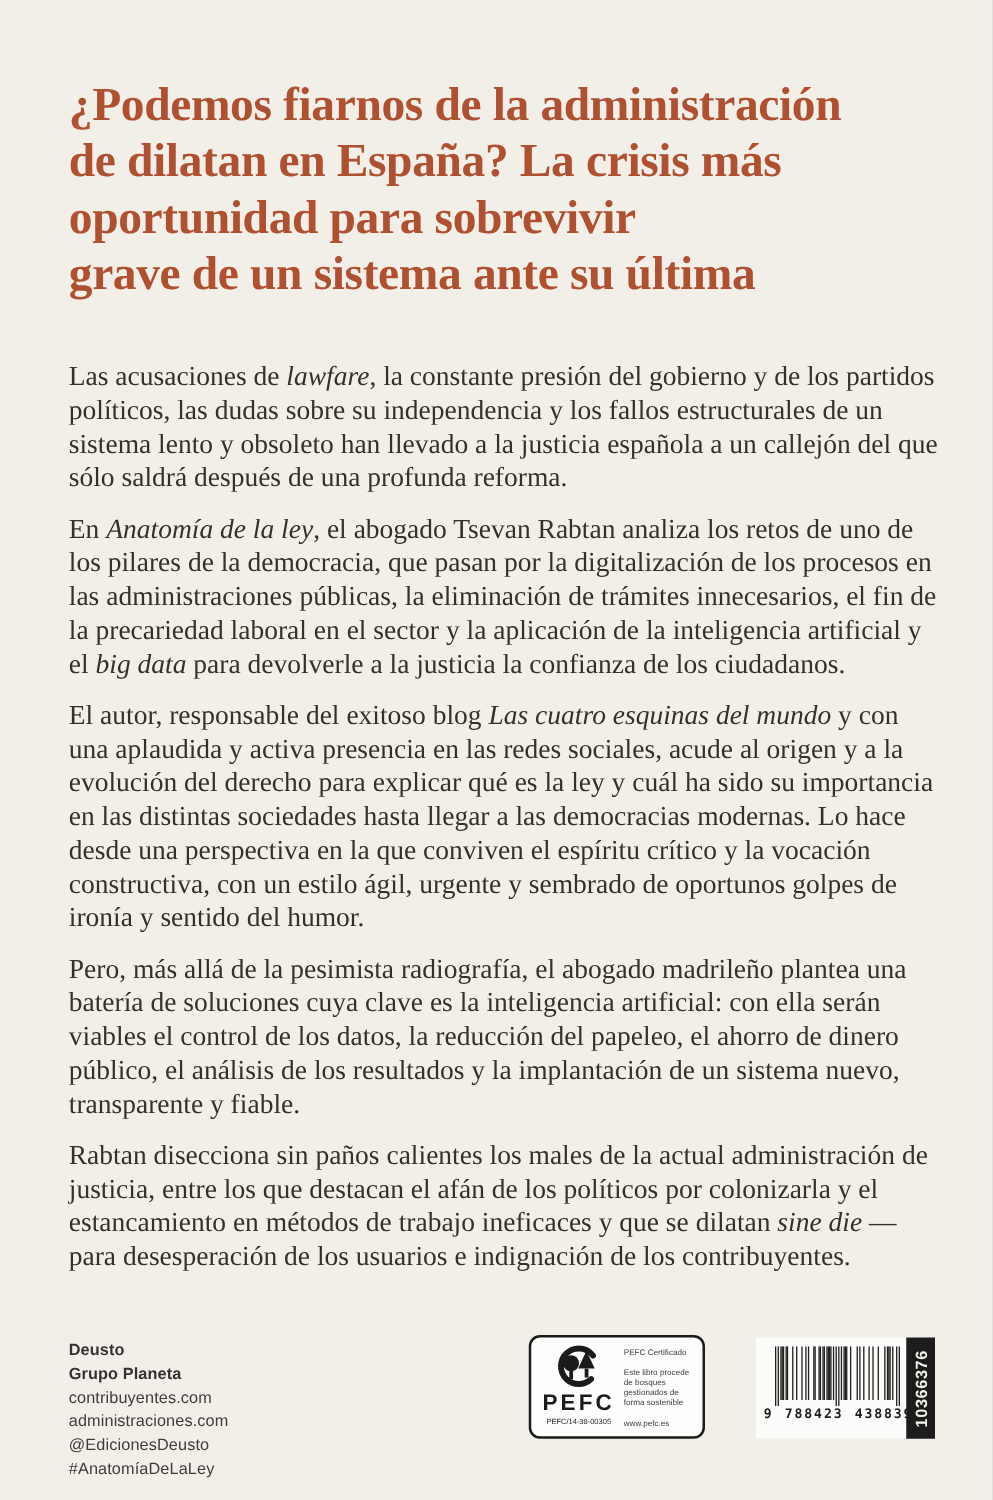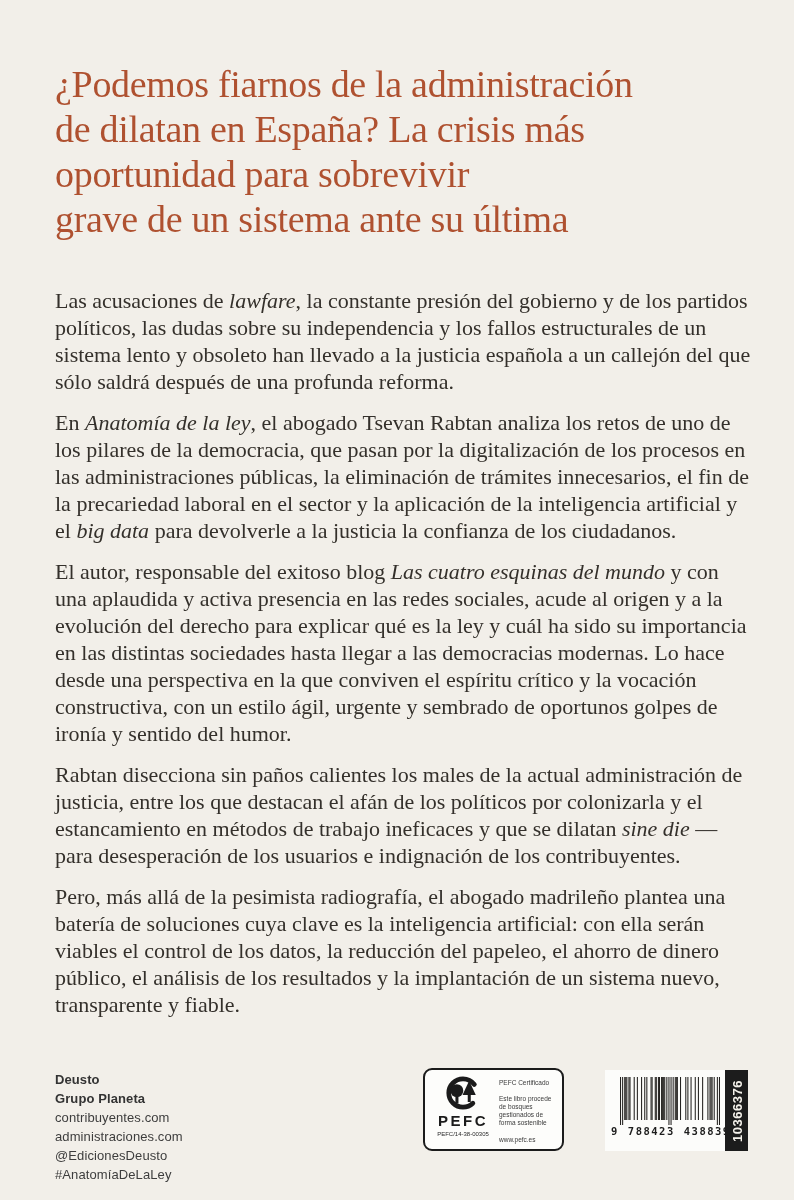--- a/index.html
+++ b/index.html
@@ -10,21 +10,21 @@
     margin:0 auto;
     background:#f2efe9;
     font-family:"Liberation Serif", serif;
     overflow:hidden;
   }
   
   .headline {
     position:absolute; left:55px; top:62px; width:700px;
     color:#af5130;
     font-size:38px; line-height:45px;
-    font-weight:400;
+    font-weight:700;
     letter-spacing:-0.3px;
   }
   .headline .hl-line { white-space:nowrap; }
   
   .body-text {
     position:absolute; left:55px; top:287px; width:697px;
     color:#34302b;
     font-size:22px; line-height:27px;
   }
   .body-text p { margin:0 0 14px 0; }
@@ -47,21 +47,21 @@
     border-radius:9px;
     display:flex;
     padding:5px 5px 4px 7px;
   }
   .pefc-left {
     width:76px; display:flex; flex-direction:column; align-items:center;
   }
   .pefc-left svg { display:block; width:58px; height:36px; }
   .pefc-word {
     font-family:"Liberation Sans", sans-serif;
-    font-weight:700; font-size:15px; letter-spacing:2.5px;
+    font-weight:700; font-size:18px; letter-spacing:2.5px;
     color:#1b1b1b; margin-top:1px;
   }
   .pefc-code {
     font-family:"Liberation Sans", sans-serif;
     font-size:6px; color:#2a2a2a; margin-top:2px; white-space:nowrap;
   }
   .pefc-right {
     flex:1; padding:4px 0 0 5px;
     font-family:"Liberation Sans", sans-serif;
     font-size:6.5px; line-height:8px; color:#3a3a3a;
@@ -103,22 +103,22 @@
     <div class="hl-line">¿Podemos fiarnos de la administración</div>
     <div class="hl-line">de dilatan en España? La crisis más</div>
     <div class="hl-line">oportunidad para sobrevivir</div>
     <div class="hl-line">grave de un sistema ante su última</div>
   </div>
 
   <div class="body-text">
       <p><span>Las acusaciones de </span><em>lawfare</em><span>, la constante presión del gobierno y de los partidos políticos, las dudas sobre su independencia y los fallos estructurales de un sistema lento y obsoleto han llevado a la justicia española a un callejón del que sólo saldrá después de una profunda reforma.</span></p>
       <p><span>En </span><em>Anatomía de la ley</em><span>, el abogado Tsevan Rabtan analiza los retos de uno de los pilares de la democracia, que pasan por la digitalización de los procesos en las administraciones públicas, la eliminación de trámites innecesarios, el fin de la precariedad laboral en el sector y la aplicación de la inteligencia artificial y el </span><em>big data</em><span> para devolverle a la justicia la confianza de los ciudadanos.</span></p>
       <p><span>El autor, responsable del exitoso blog </span><em>Las cuatro esquinas del mundo</em><span> y con una aplaudida y activa presencia en las redes sociales, acude al origen y a la evolución del derecho para explicar qué es la ley y cuál ha sido su importancia en las distintas sociedades hasta llegar a las democracias modernas. Lo hace desde una perspectiva en la que conviven el espíritu crítico y la vocación constructiva, con un estilo ágil, urgente y sembrado de oportunos golpes de ironía y sentido del humor.</span></p>
+      <p><span>Pero, más allá de la pesimista radiografía, el abogado madrileño plantea una batería de soluciones cuya clave es la inteligencia artificial: con ella serán viables el control de los datos, la reducción del papeleo, el ahorro de dinero público, el análisis de los resultados y la implantación de un sistema nuevo, transparente y fiable.</span></p>
       <p><span>Rabtan disecciona sin paños calientes los males de la actual administración de justicia, entre los que destacan el afán de los políticos por colonizarla y el estancamiento en métodos de trabajo ineficaces y que se dilatan </span><em>sine die</em><span> —para desesperación de los usuarios e indignación de los contribuyentes.</span></p>
-      <p><span>Pero, más allá de la pesimista radiografía, el abogado madrileño plantea una batería de soluciones cuya clave es la inteligencia artificial: con ella serán viables el control de los datos, la reducción del papeleo, el ahorro de dinero público, el análisis de los resultados y la implantación de un sistema nuevo, transparente y fiable.</span></p>
     </div>
 
   <div class="publisher">
     <div class="bold">Deusto</div>
     <div class="bold">Grupo Planeta</div>
     <div>
         <div>contribuyentes.com</div>
         <div>administraciones.com</div>
         <div>@EdicionesDeusto</div>
         <div>#AnatomíaDeLaLey</div>

